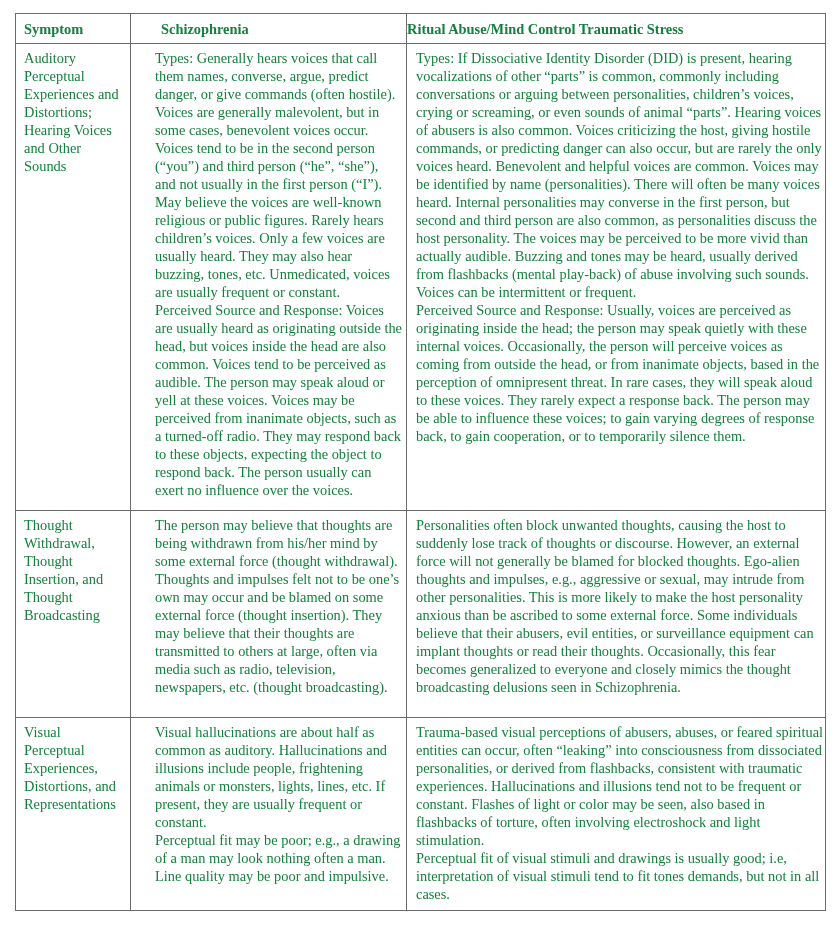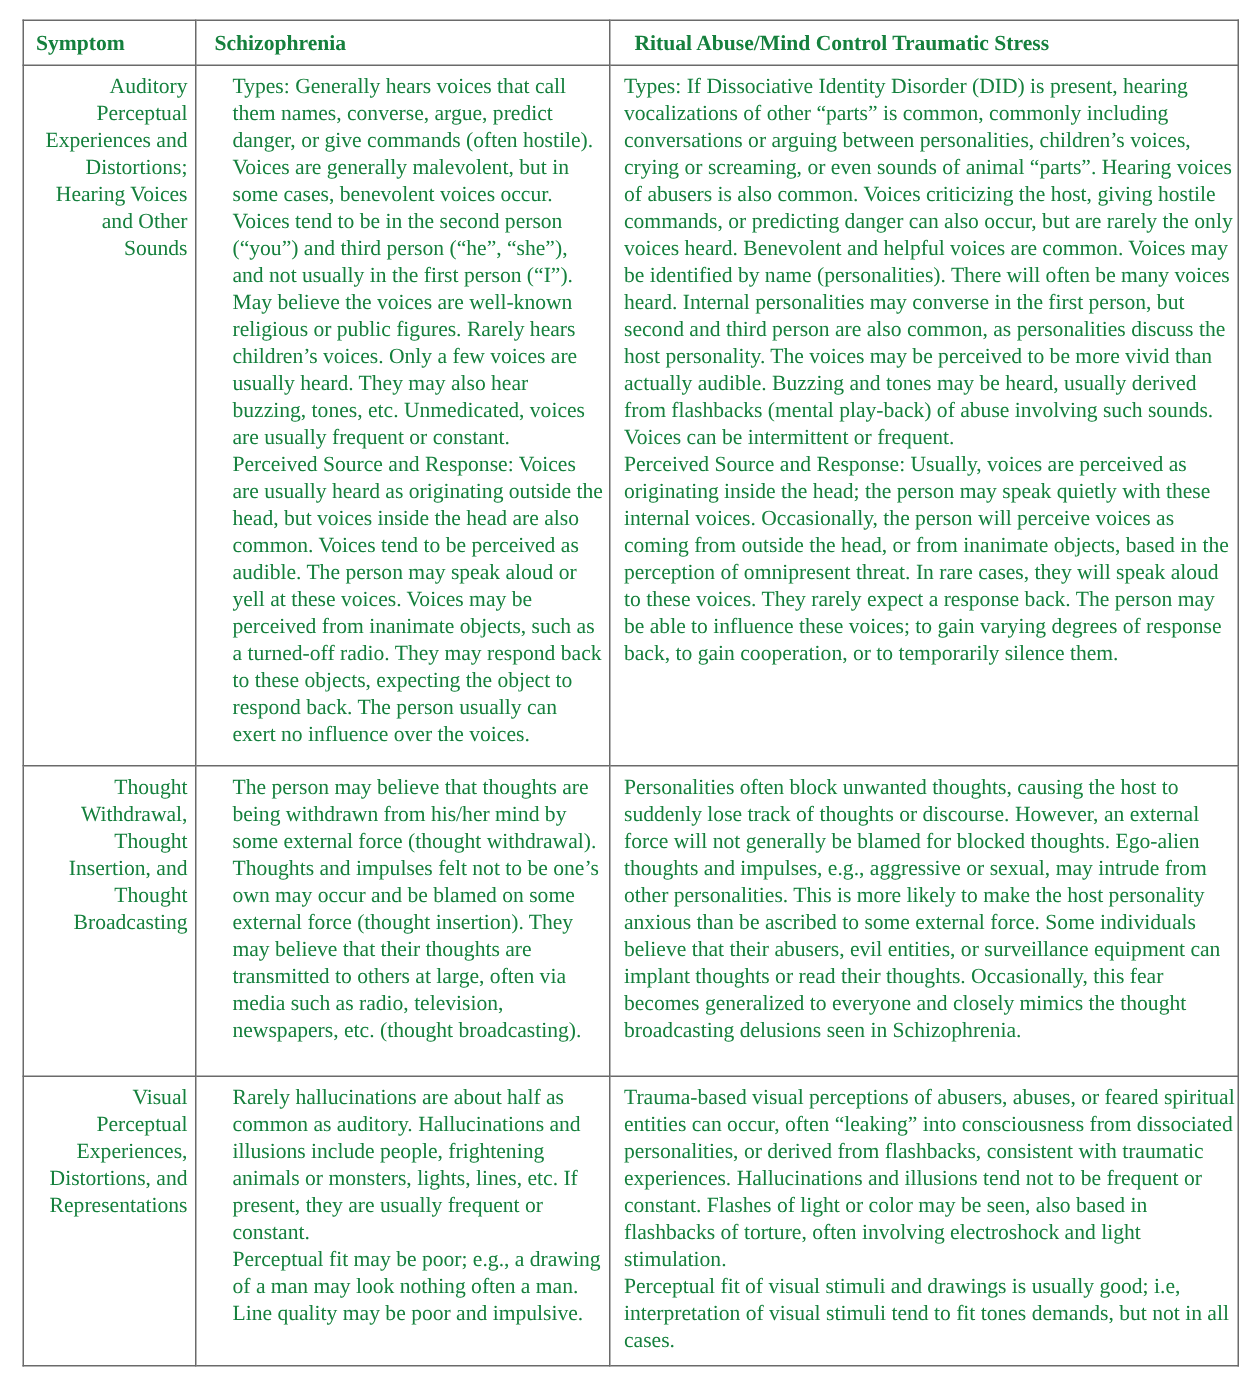--- a/index.html
+++ b/index.html
@@ -22,24 +22,24 @@
     vertical-align: top;
     text-align: left;
     padding: 0;
   }
   .doc-table th {
     font-weight: bold;
     height: 29px;
     vertical-align: middle;
     padding: 0 4px 0 8px;
   }
-  .doc-table th.h2 { padding-left: 12px; }
-  .doc-table th.h3 { padding-left: 16px; }
+  .doc-table th.h2 { padding-left: 30px; }
+  .doc-table th.h3 { padding-left: 0; }
   .doc-table td { padding: 5px 5px 5px 8px; }
-  .doc-table td.sym { padding-left: 8px; text-align: right; }
+  .doc-table td.sym { padding-left: 8px; }
   .doc-table td.schz { padding-left: 24px; padding-right: 4px; }
   .doc-table td.ra { padding-left: 9px; padding-right: 0; margin-top: 11px; }
   .para { display: block; }
   tr.r1 td { height: 456px; }
   tr.r2 td { height: 196px; }
   tr.r3 td { height: 182px; }
 </style>
 </head>
 <body>
 
@@ -73,21 +73,21 @@
       <td class="schz">
         <span class="para">The person may believe that thoughts are being withdrawn from his/her mind by some external force (thought withdrawal). Thoughts and impulses felt not to be one’s own may occur and be blamed on some external force (thought insertion). They may believe that their thoughts are transmitted to others at large, often via media such as radio, television, newspapers, etc. (thought broadcasting).</span>
       </td>
       <td class="ra">
         <span class="para">Personalities often block unwanted thoughts, causing the host to suddenly lose track of thoughts or discourse. However, an external force will not generally be blamed for blocked thoughts. Ego-alien thoughts and impulses, e.g., aggressive or sexual, may intrude from other personalities. This is more likely to make the host personality anxious than be ascribed to some external force. Some individuals believe that their abusers, evil entities, or surveillance equipment can implant thoughts or read their thoughts. Occasionally, this fear becomes generalized to everyone and closely mimics the thought broadcasting delusions seen in Schizophrenia.</span>
       </td>
     </tr>
     <tr class="r3">
       <td class="sym">Visual Perceptual Experiences, Distortions, and Representations</td>
       <td class="schz">
-        <span class="para">Rarely hallucinations are about half as common as auditory. Hallucinations and illusions  include people, frightening animals or monsters, lights, lines, etc. If present, they are usually frequent or constant.</span>
+        <span class="para">Visual hallucinations are about half as common as auditory. Hallucinations and illusions  include people, frightening animals or monsters, lights, lines, etc. If present, they are usually frequent or constant.</span>
         <span class="para">Perceptual fit may be poor; e.g., a drawing of a man may look nothing often a man. Line quality may be poor and impulsive.</span>
       </td>
       <td class="ra">
         <span class="para">Trauma-based visual perceptions of abusers, abuses, or feared spiritual entities can occur, often “leaking” into consciousness from dissociated personalities, or derived from flashbacks, consistent with traumatic experiences. Hallucinations and illusions tend not to be frequent or constant. Flashes of light or color may be seen, also based in flashbacks of torture, often involving electroshock and light stimulation.</span>
         <span class="para">Perceptual fit of visual stimuli and drawings is usually good; i.e, interpretation of visual stimuli tend to fit tones demands, but not in all cases.</span>
       </td>
     </tr>
   </tbody>
 </table>
 

